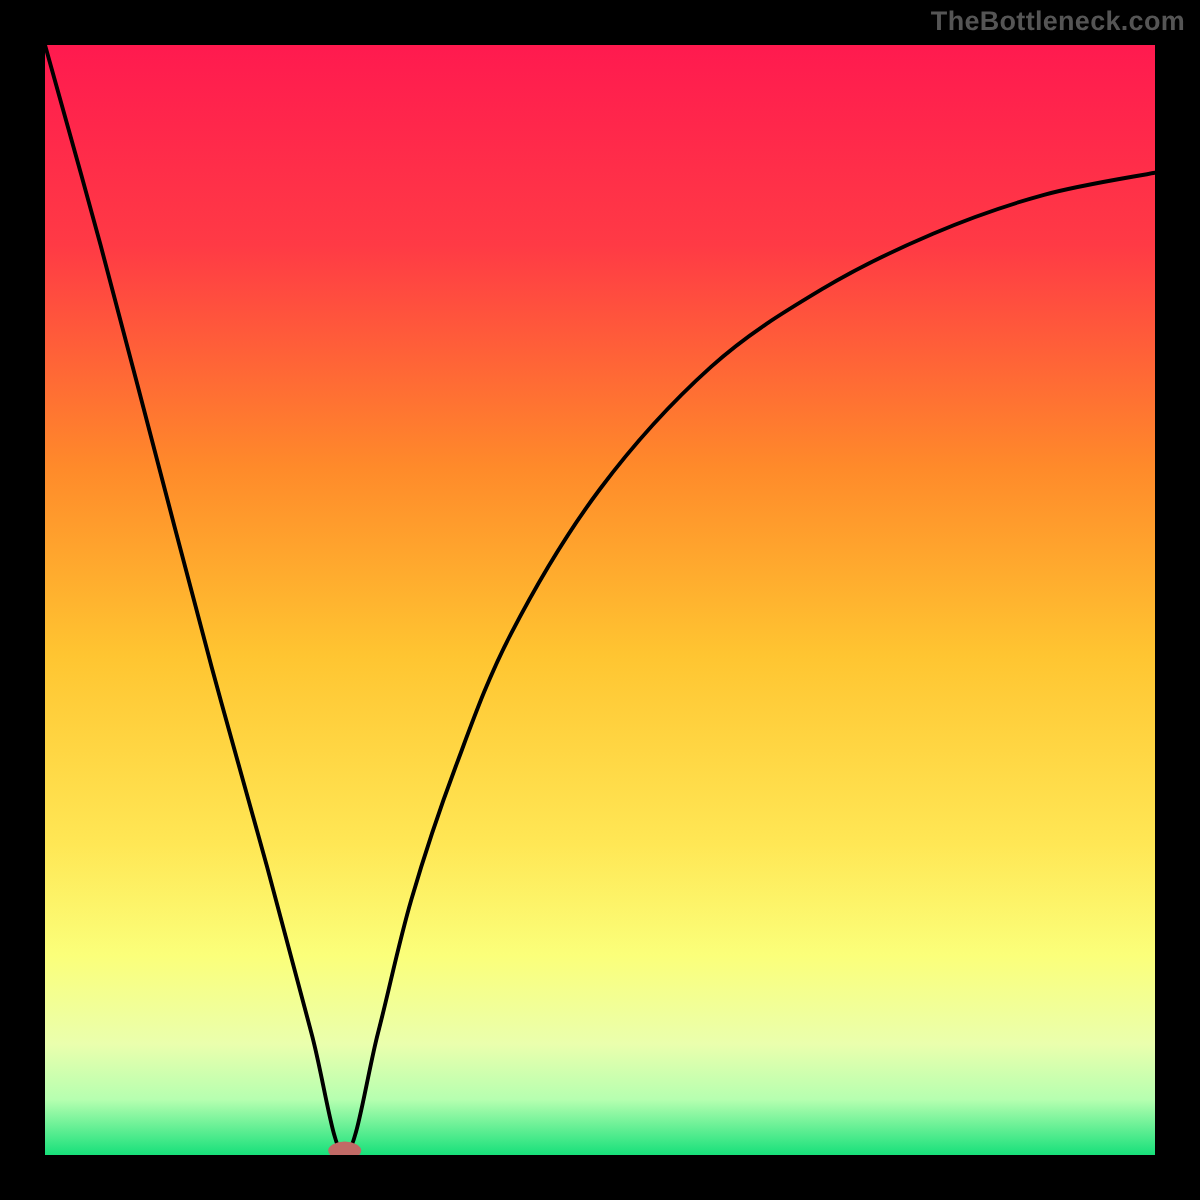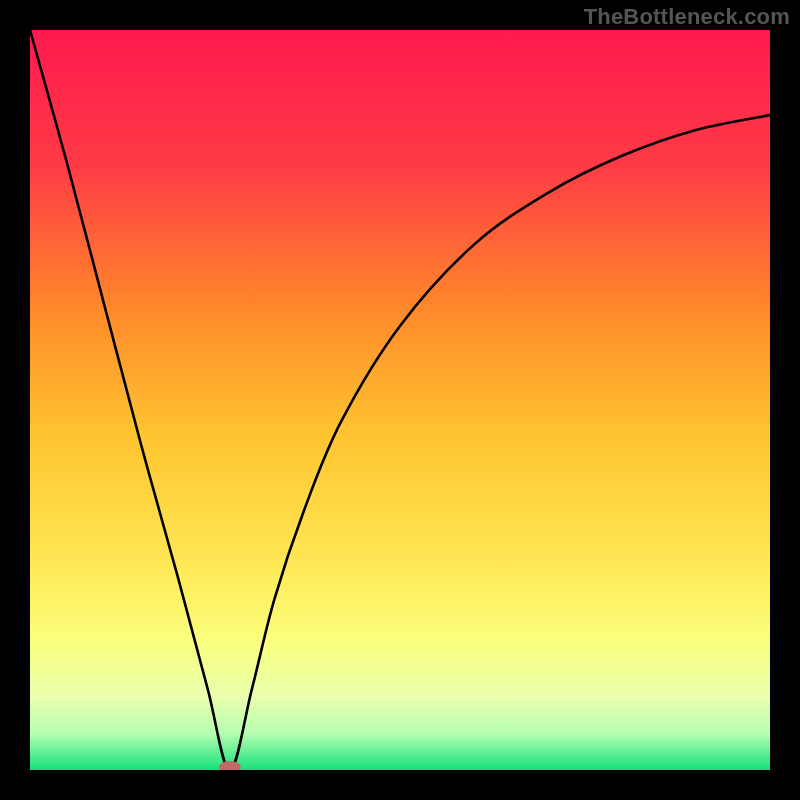--- a/index.html
+++ b/index.html
@@ -22,21 +22,21 @@
     left: 30px;
     top: 30px;
     width: 740px;
     height: 740px;
   }
   .watermark {
     position: absolute;
     top: 4px;
     right: 10px;
     color: #555;
-    font-size: 22px;
+    font-size: 18px;
     font-weight: 600;
     letter-spacing: 0.2px;
     user-select: none;
   }
   svg { display: block; }
 </style>
 </head>
 <body>
 
 <div class="frame">

